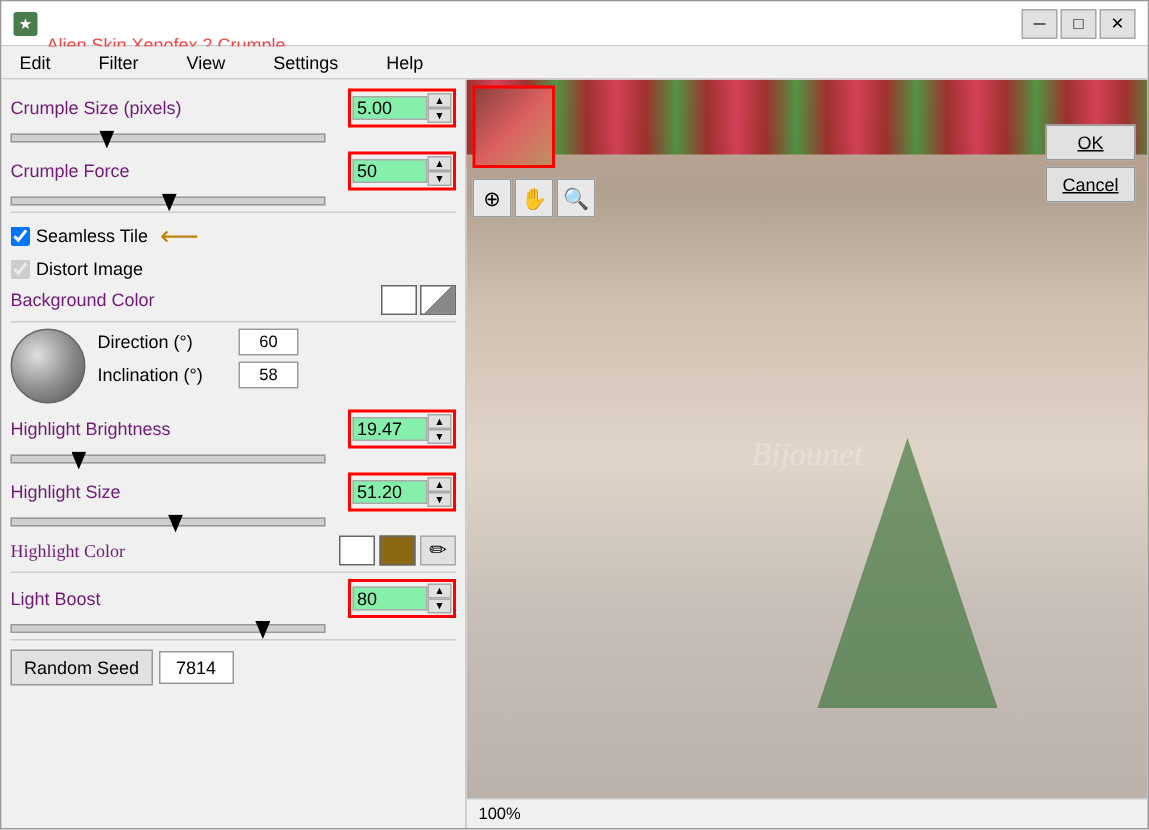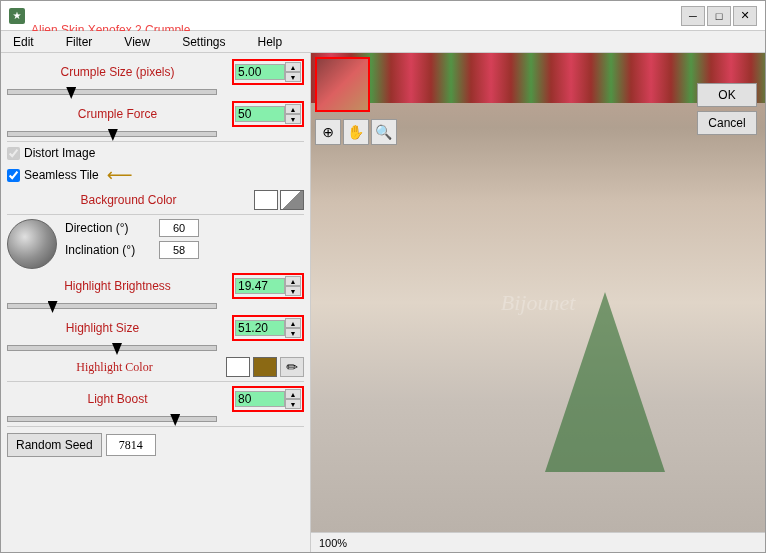--- a/index.html
+++ b/index.html
@@ -126,20 +126,21 @@
     }
     
     .ok-cancel {
       position: absolute;
       top: 30px;
       right: 8px;
       display: flex;
       flex-direction: column;
       gap: 4px;
       z-index: 20;
+      text-decoration: underline;
     }
     .action-btn {
       width: 60px;
       height: 24px;
       background: #e1e1e1;
       border: 1px solid #999;
       cursor: pointer;
       font-size: 12px;
       display: flex;
       align-items: center;
@@ -148,23 +149,22 @@
 
     
     .control-row {
       display: flex;
       align-items: center;
       margin-bottom: 4px;
       gap: 4px;
     }
     .control-label {
       font-size: 12px;
-      color: #b91c1c;
+      color: #701a75;
       flex: 1;
-      text-align: center;
     }
     .spin-container {
       display: flex;
       align-items: center;
       border: 2px solid #ff0000;
       padding: 1px;
     }
     .spin-input {
       width: 50px;
       height: 16px;
@@ -309,21 +309,20 @@
       font-size: 12px;
       height: 24px;
     }
     .seed-input {
       width: 50px;
       height: 22px;
       border: 1px solid #999;
       background: white;
       font-size: 12px;
       text-align: center;
-      font-family: Liberation Serif, serif;
     }
     .bg-color-boxes {
       display: flex;
       gap: 2px;
       align-items: center;
     }
   </style>
 </head>
 <body>
 
@@ -380,29 +379,29 @@
           </div>
         </div>
       </div>
       <div class="slider-container section-slider">
         <div class="slider-thumb" style="left: 48%;"></div>
       </div>
 
       <div class="divider"></div>
 
       <div class="checkbox-row">
+        <input type="checkbox" checked="" style="">
+        <span>Seamless Tile</span>
+
+        <span style="color: #B8860B; font-size: 18px; margin-left: 4px;">⟵</span>
+      </div>
+
+      <div class="checkbox-row">
         <input type="checkbox" checked="" disabled="" style="">
         <span>Distort Image</span>
-      </div>
-
-      <div class="checkbox-row">
-        <input type="checkbox" checked="" style="">
-        <span>Seamless Tile</span>
-
-        <span style="color: #B8860B; font-size: 18px; margin-left: 4px;">⟵</span>
       </div>
 
       <div class="control-row">
         <span class="control-label">Background Color</span>
         <div class="bg-color-boxes">
           <div class="color-box color-box-white"></div>
           <div style="width:24px; height:20px; border:1px solid #666; background:linear-gradient(135deg, white 50%, #888 50%);"></div>
         </div>
       </div>
 

